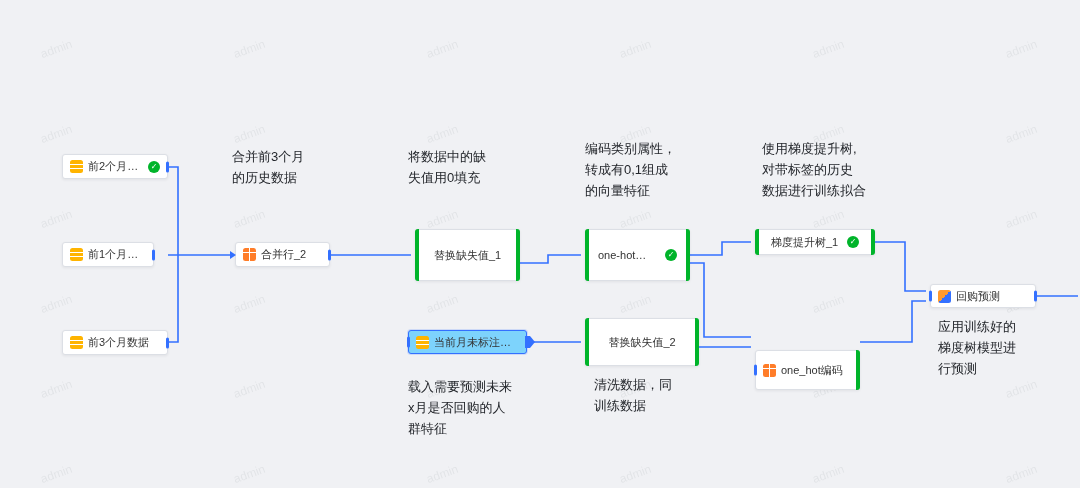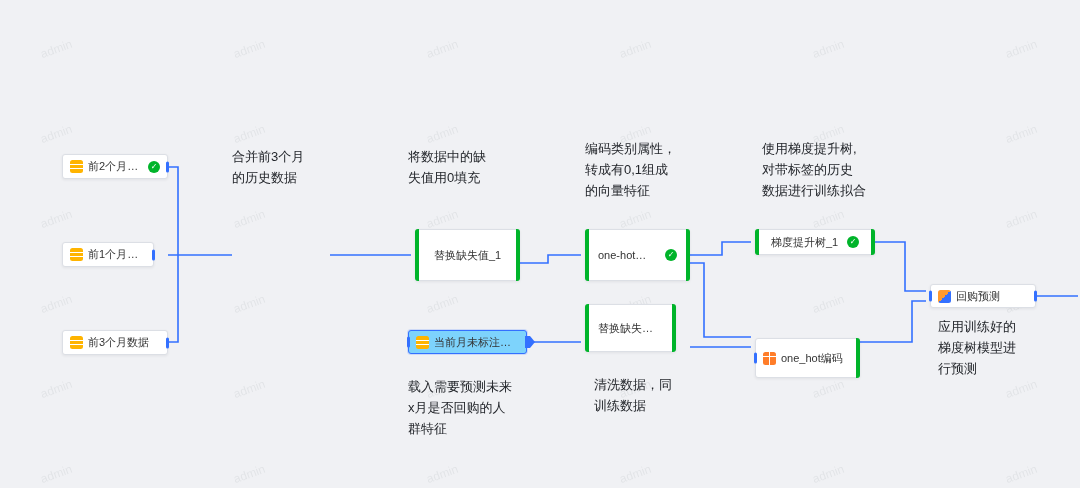--- a/index.html
+++ b/index.html
@@ -162,20 +162,26 @@
     <span class="lbl">前1个月数据</span>
     <span class="pb out"></span>
   </div>
 
   <div class="node" style="left:62px;top:330px;width:106px">
     <span class="icon gold"></span>
     <span class="lbl">前3个月数据</span>
     <span class="pb out"></span>
   </div>
 
+  <div class="node" style="left:235px;top:242px;width:95px">
+    <span class="tri"></span>
+    <span class="icon orange"></span>
+    <span class="lbl">合并行_2</span>
+    <span class="pb out"></span>
+  </div>
 
   <div class="node tall" style="left:415px;top:229px;width:105px;height:52px">
     <span class="gb l"></span>
     <span class="lbl">替换缺失值_1</span>
     <span class="gb r"></span>
   </div>
 
   <div class="node tall" style="left:585px;top:229px;width:105px;height:52px">
     <span class="gb l"></span>
     <span class="lbl">one-hot编码...</span>
@@ -190,27 +196,27 @@
     <span class="gb r"></span>
   </div>
 
   <div class="node selected" style="left:408px;top:330px;width:119px;height:24px">
     <span class="pb in"></span>
     <span class="icon gold"></span>
     <span class="lbl">当前月未标注数据</span>
     <span class="arrow"></span>
   </div>
 
-  <div class="node tall" style="left:585px;top:304px;width:91px;height:48px">
+  <div class="node tall" style="left:585px;top:318px;width:114px;height:48px">
     <span class="gb l"></span>
     <span class="lbl">替换缺失值_2</span>
     <span class="gb r"></span>
   </div>
 
-  <div class="node" style="left:755px;top:338px;width:105px;height:40px">
+  <div class="node" style="left:755px;top:350px;width:105px;height:40px">
     <span class="pb in"></span>
     <span class="icon orange"></span>
     <span class="lbl">one_hot编码</span>
     <span class="gb r"></span>
   </div>
 
   <div class="node" style="left:930px;top:284px;width:106px;height:24px">
     <span class="pb in"></span>
     <span class="icon duo"></span>
     <span class="lbl">回购预测</span>

